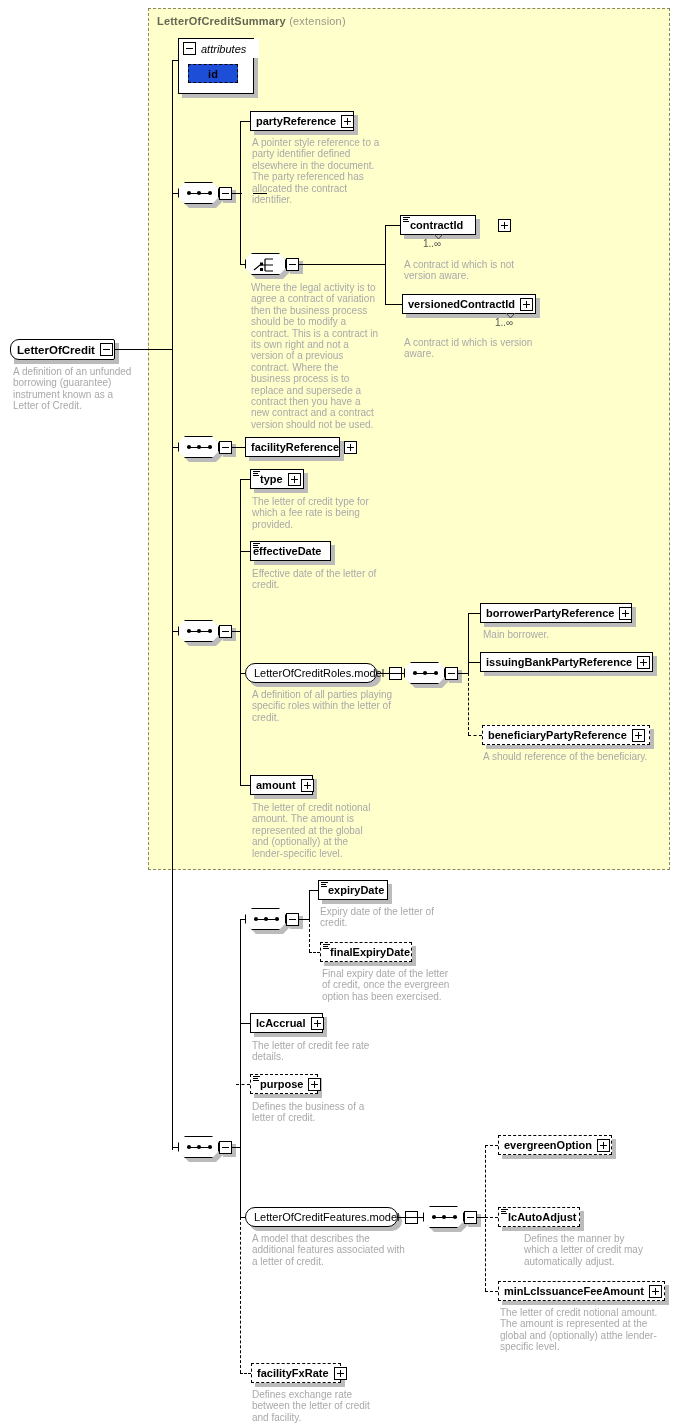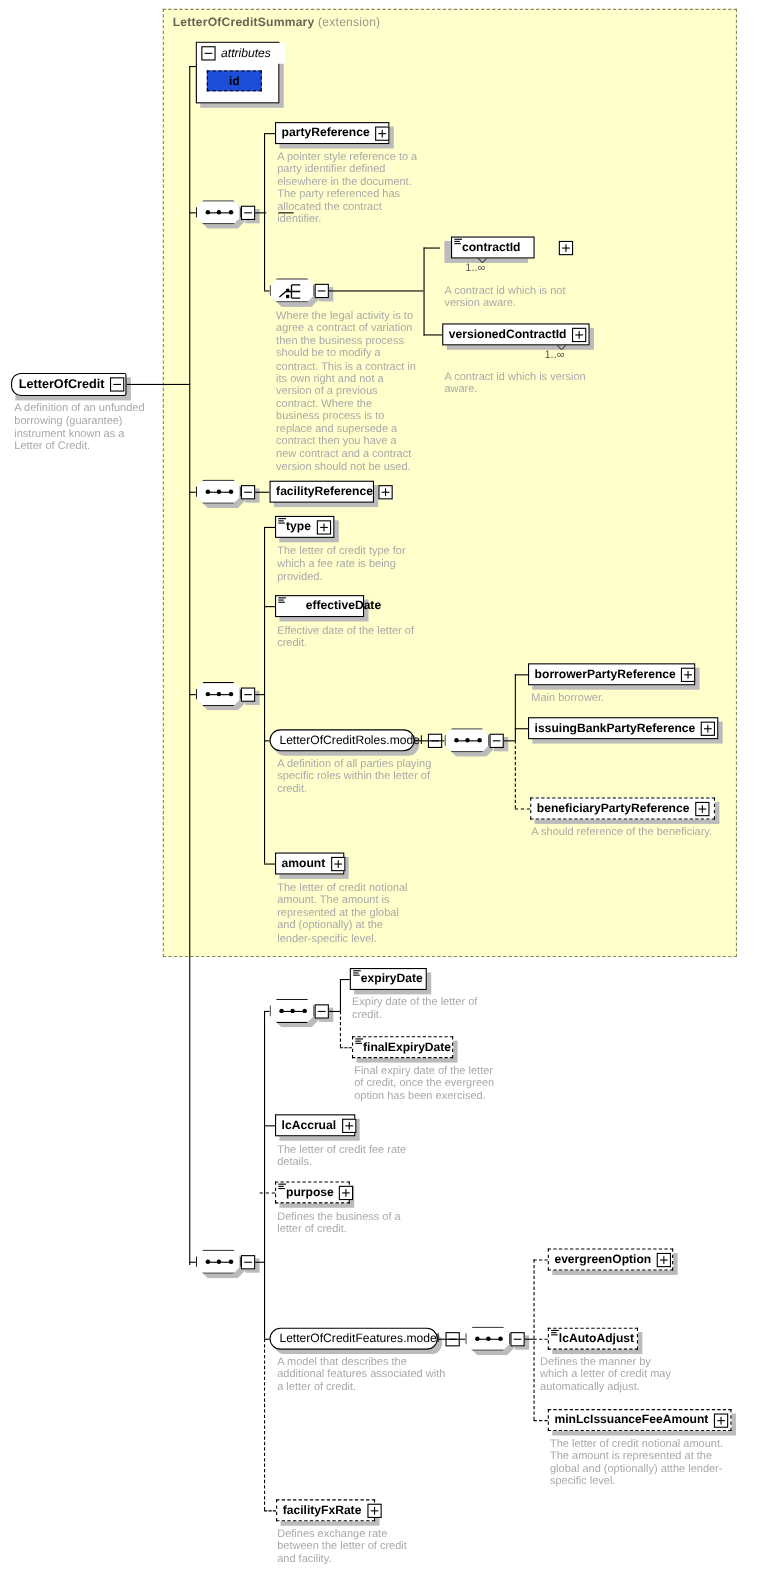--- a/index.html
+++ b/index.html
@@ -167,21 +167,21 @@
   </div>
   <div class="desc" style="left:251px;top:282px;width:128px;">Where the legal activity is to agree a contract of variation then the business process should be to modify a contract. This is a contract in its own right and not a version of a previous contract. Where the business process is to replace and supersede a contract then you have a new contract and a contract version should not be used.</div>
 
   <div class="ln lnh" style="left:299px;top:264px;width:86px;"></div>
   <div class="ln lnv" style="left:385px;top:225px;height:80px;"></div>
   <div class="ln lnh" style="left:385px;top:225px;width:15px;"></div>
   <div class="ln lnh" style="left:385px;top:304px;width:17px;"></div>
 
   <div class="nodewrap" style="left:400px;top:215px;">
     <div class="sh" style="width:76px;height:20px;"></div>
-    <div class="node" style="left:10px;top:0;width:76px;padding-left:9px;gap:30px;">
+    <div class="node" style="left:0;top:0;width:76px;padding-left:9px;gap:30px;">
       <span class="typemark">
           <i></i>
           <i></i>
           <i></i>
         </span>
       <span class="nm">contractId</span>
       <span class="exp plus"></span>
     </div>
   </div>
   <svg class="cardarrow" style="left:434px;top:234px;" viewBox="0 0 9 5">
@@ -255,21 +255,21 @@
           <i></i>
         </span>
       <span class="nm">type</span>
       <span class="exp plus"></span>
     </div>
   </div>
   <div class="desc" style="left:252px;top:496px;width:128px;">The letter of credit type for which a fee rate is being provided.</div>
 
   <div class="nodewrap" style="left:250px;top:541px;">
     <div class="sh" style="width:81px;height:20px;"></div>
-    <div class="node" style="left:0;top:0;width:81px;padding-left:27px;">
+    <div class="node" style="left:0;top:0;width:81px;padding-left:2px;">
       <span class="typemark">
           <i></i>
           <i></i>
           <i></i>
         </span>
       <span class="nm">effectiveDate</span>
     </div>
   </div>
   <div class="desc" style="left:252px;top:568px;width:128px;">Effective date of the letter of credit.</div>
 
@@ -467,21 +467,21 @@
     <div class="sh" style="width:82px;height:20px;"></div>
     <div class="node opt" style="left:0;top:0;width:82px;padding-left:9px;">
       <span class="typemark">
           <i></i>
           <i></i>
           <i></i>
         </span>
       <span class="nm">lcAutoAdjust</span>
     </div>
   </div>
-  <div class="desc" style="left:491px;top:1233px;width:128px;">Defines the manner by which a letter of credit may automatically adjust.</div>
+  <div class="desc" style="left:524px;top:1233px;width:128px;">Defines the manner by which a letter of credit may automatically adjust.</div>
 
   <div class="nodewrap" style="left:498px;top:1281px;">
     <div class="sh" style="width:167px;height:20px;"></div>
     <div class="node opt" style="left:0;top:0;width:167px;">
       <span class="nm">minLcIssuanceFeeAmount</span>
       <span class="exp plus"></span>
     </div>
   </div>
   <div class="desc" style="left:500px;top:1307px;width:172px;">The letter of credit notional amount. The amount is represented at the global and (optionally) atthe lender-specific level.</div>
 

